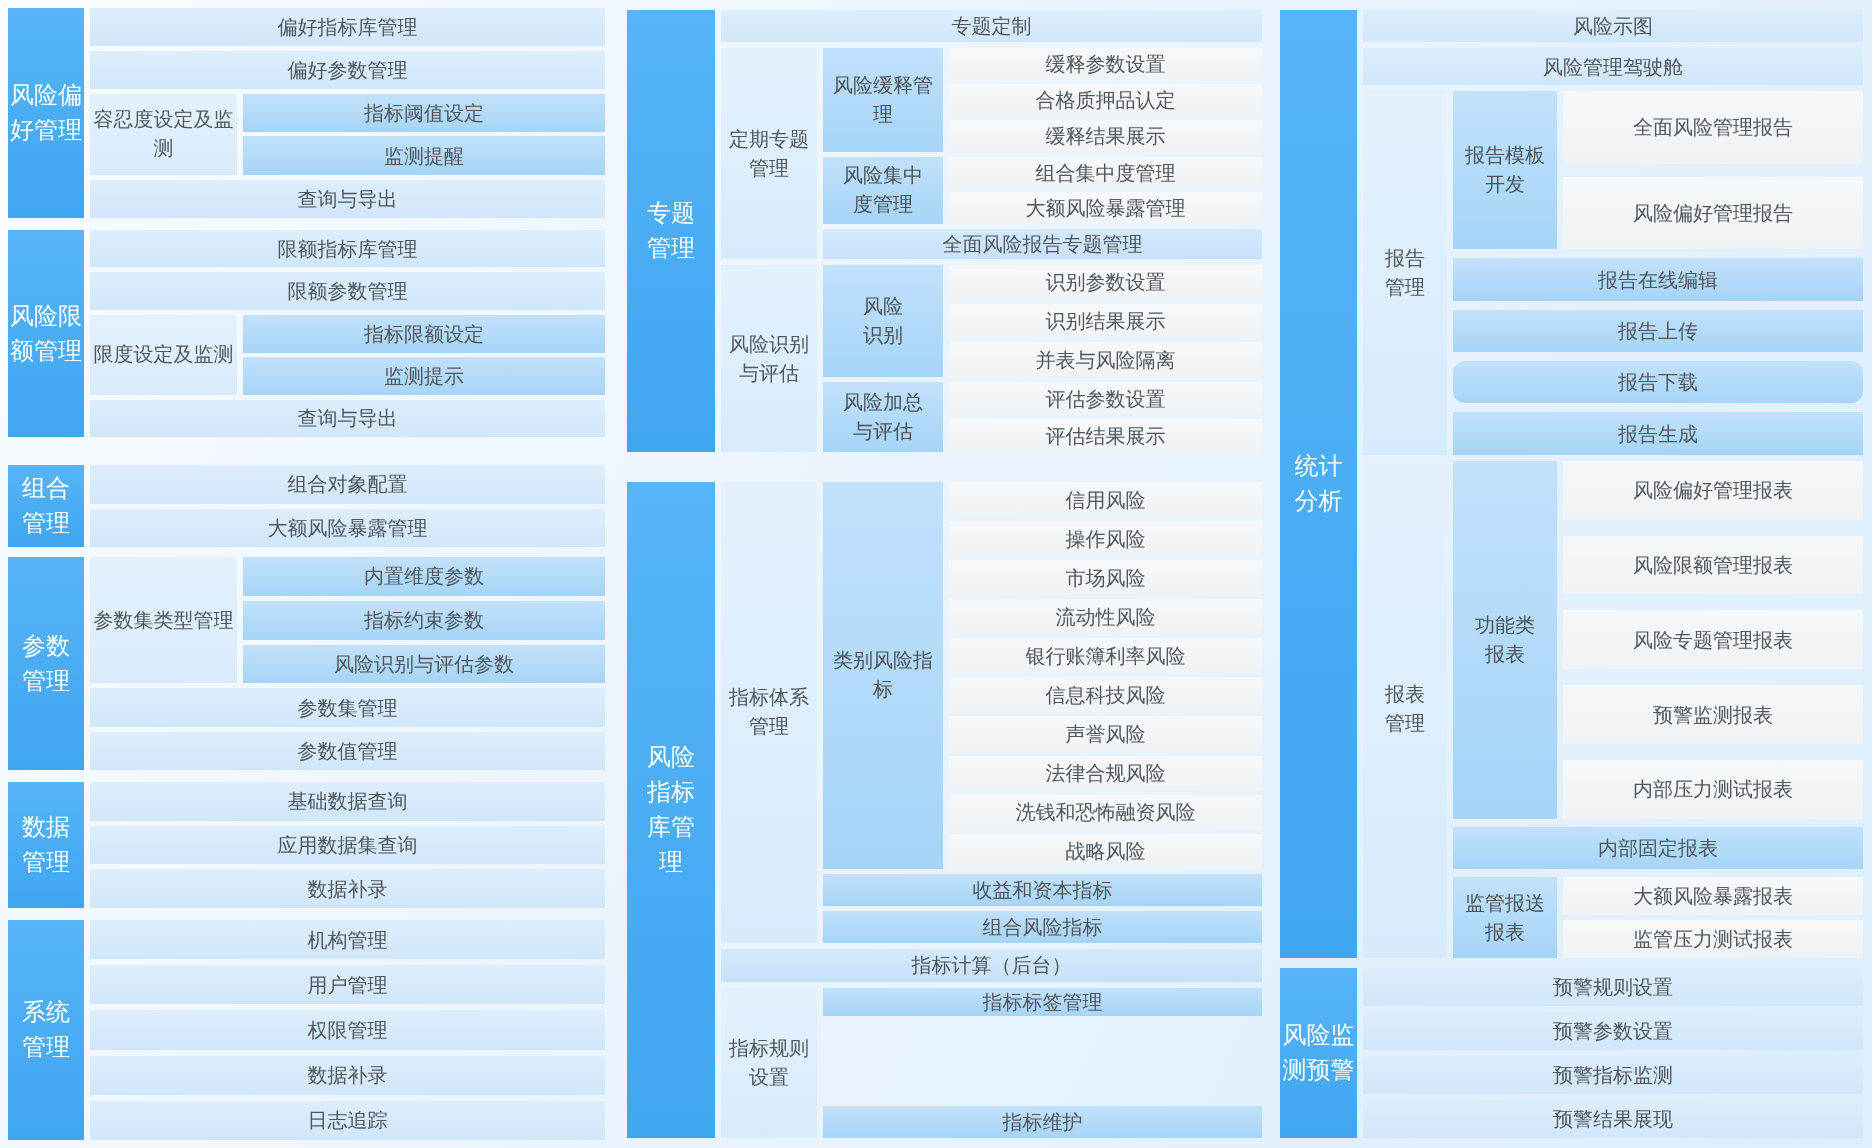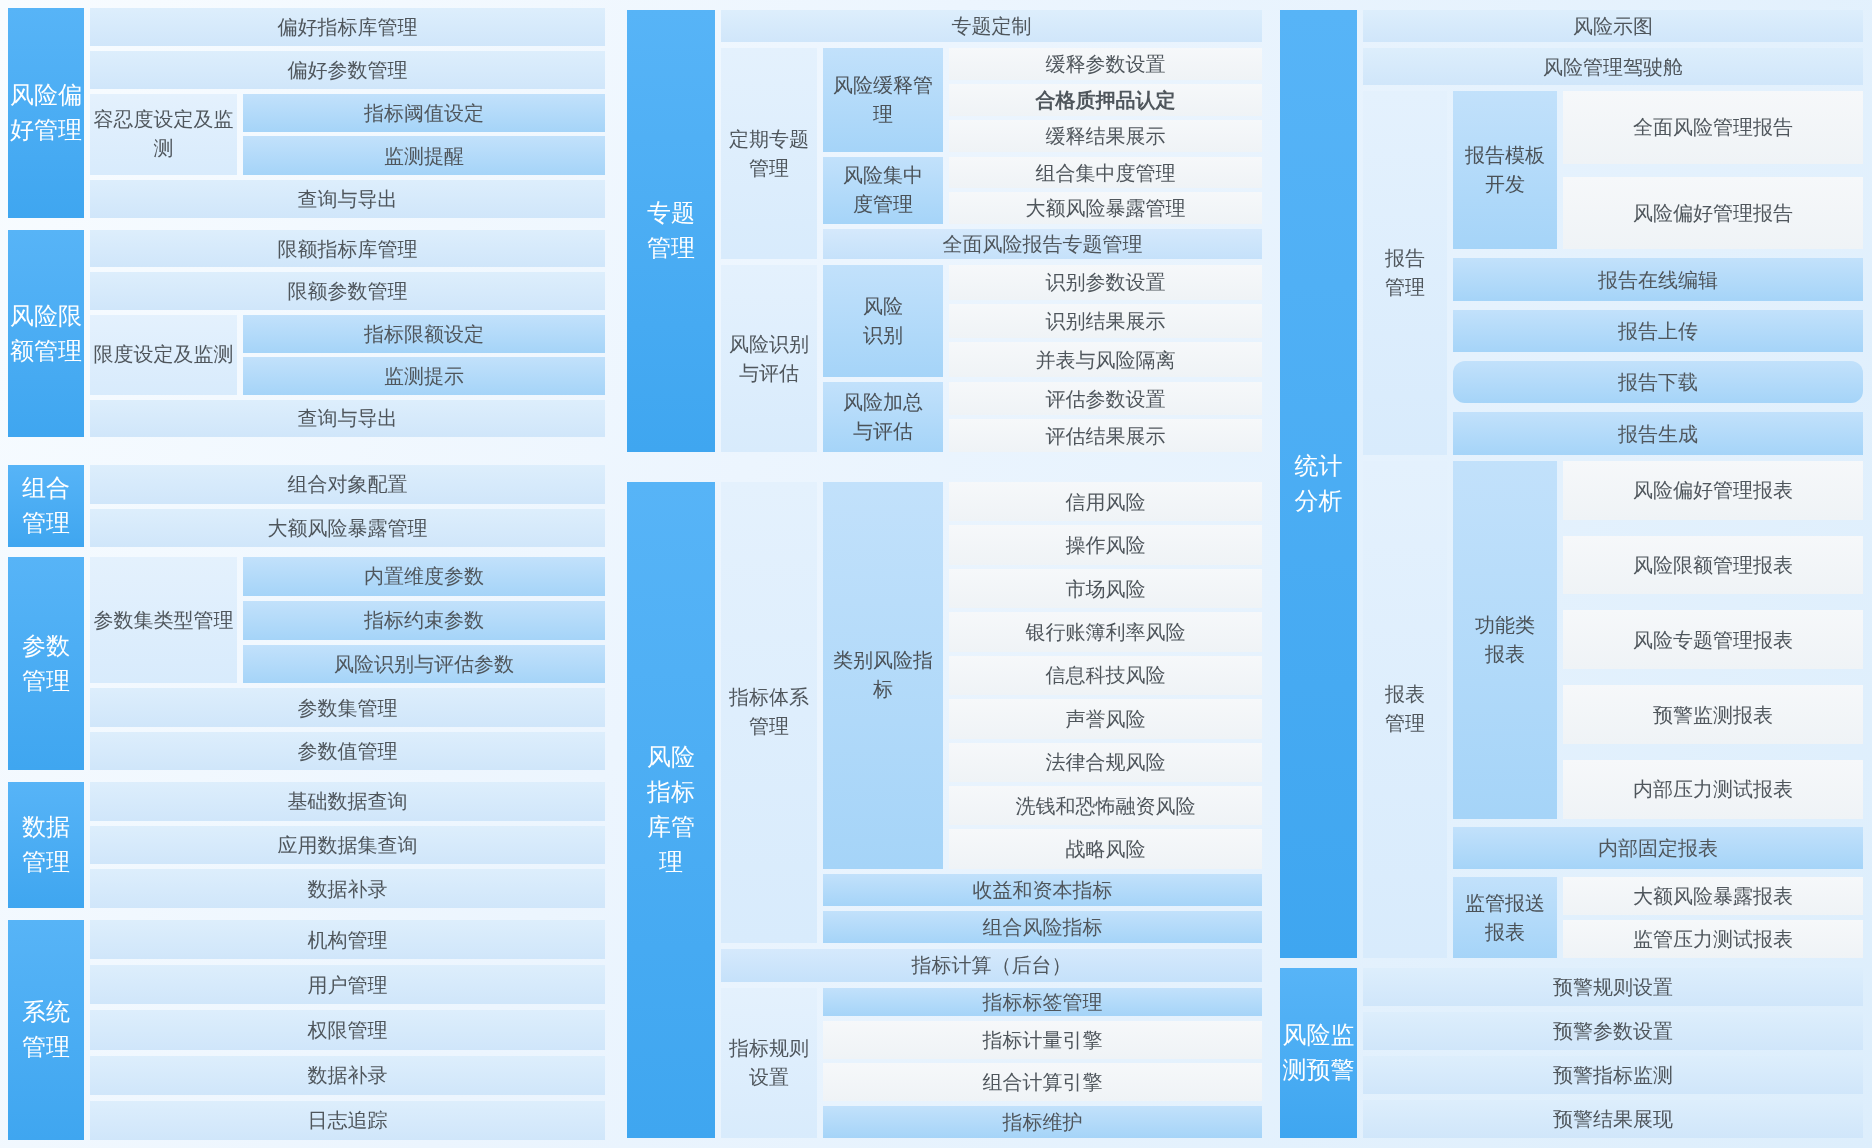--- a/index.html
+++ b/index.html
@@ -137,21 +137,21 @@
 
         <div class="split" style="flex:211;">
           <div class="lv2" style="width:96px;">定期专题
 管理</div>
           <div class="col" style="gap:5px;">
             <div class="split" style="flex:113;">
               <div class="lv3" style="width:120px;">风险缓释管
 理</div>
               <div class="col" style="gap:4px;">
                 <div class="row leaf" style="flex:1;">缓释参数设置</div>
-                <div class="row leaf" style="flex:1;font-weight:bold;">合格质押品认定</div>
+                <div class="row leaf" style="flex:1;">合格质押品认定</div>
                 <div class="row leaf" style="flex:1;">缓释结果展示</div>
               </div>
             </div>
             <div class="split" style="flex:73;">
               <div class="lv3" style="width:120px;">风险集中
 度管理</div>
               <div class="col" style="gap:4px;">
                 <div class="row leaf" style="flex:1;">组合集中度管理</div>
                 <div class="row leaf" style="flex:1;">大额风险暴露管理</div>
               </div>
@@ -198,43 +198,40 @@
           <div class="lv2" style="width:96px;">指标体系
 管理</div>
           <div class="col" style="gap:5px;">
             <div class="split" style="flex:382;">
               <div class="lv3" style="width:120px;">类别风险指
 标</div>
               <div class="col" style="gap:4px;">
                 <div class="row leaf" style="flex:1;">信用风险</div>
                 <div class="row leaf" style="flex:1;">操作风险</div>
                 <div class="row leaf" style="flex:1;">市场风险</div>
+                <div class="row leaf" style="flex:1;">流动性风险</div>
                 <div class="row leaf" style="flex:1;">银行账簿利率风险</div>
                 <div class="row leaf" style="flex:1;">信息科技风险</div>
                 <div class="row leaf" style="flex:1;">声誉风险</div>
                 <div class="row leaf" style="flex:1;">法律合规风险</div>
                 <div class="row leaf" style="flex:1;">洗钱和恐怖融资风险</div>
                 <div class="row leaf" style="flex:1;">战略风险</div>
               </div>
             </div>
             <div class="row mid" style="height:32px;flex-shrink:0;">收益和资本指标</div>
             <div class="row mid" style="height:32px;flex-shrink:0;">组合风险指标</div>
           </div>
         </div>
         <div class="row pale" style="height:33px;flex-shrink:0;">指标计算（后台）</div>
         <div class="split" style="flex:150;">
           <div class="lv2" style="width:96px;">指标规则
 设置</div>
           <div class="col" style="gap:5px;">
             <div class="row mid" style="height:28px;flex-shrink:0;">指标标签管理</div>
             <div class="split" style="flex:1;">
-              <div class="col" style="gap:4px;">
-                <div class="row leaf" style="flex:1;">指标计量引擎</div>
-                <div class="row leaf" style="flex:1;">组合计算引擎</div>
-              </div>
             </div>
             <div class="row mid" style="height:32px;flex-shrink:0;">指标维护</div>
           </div>
         </div>
       </div>
     </div>
   </div>
 
   <div class="grp" style="left:1280px;top:10px;width:583px;height:1128px;">
 

